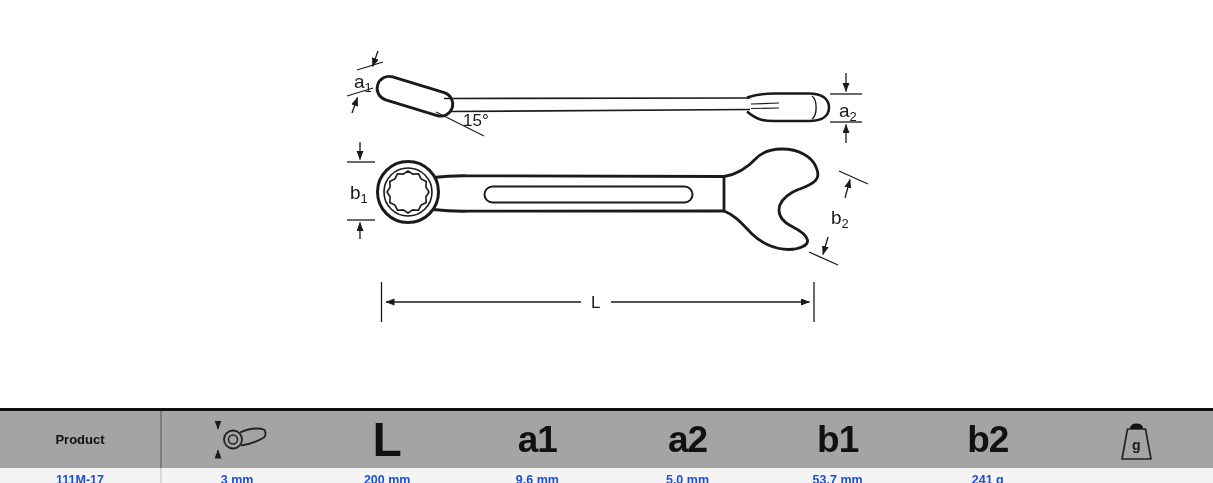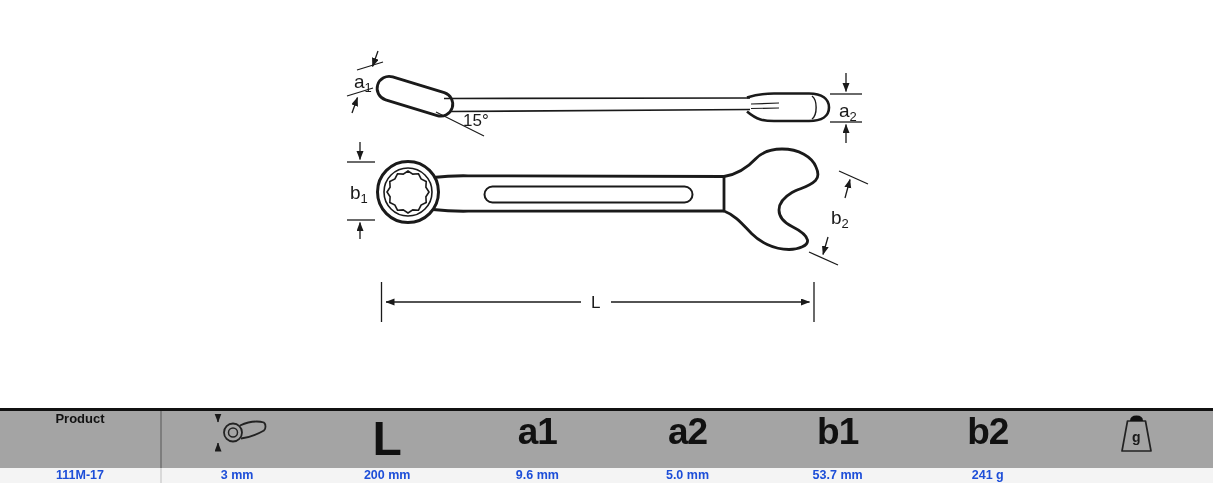--- a/index.html
+++ b/index.html
@@ -8,21 +8,21 @@
     font-family:"Liberation Sans", sans-serif;color:#1a1a1a;margin-top:8px;
   }
   .diagram-wrap{position:absolute;top:0;left:0;width:1213px;height:400px;}
   .diagram-wrap svg{display:block;}
   svg text{font-family:"Liberation Sans", sans-serif;fill:#1a1a1a;}
 
   
   .spec-table{position:absolute;top:400px;left:0;width:1213px;height:83px;border-top:3px solid #111111;box-sizing:border-box;}
   .thead{display:grid;grid-template-columns:162px repeat(7,1fr);height:57px;background:#a4a4a4;}
   .trow {display:grid;grid-template-columns:162px repeat(7,1fr);height:23px;background:#f4f4f4;}
-  .cell{display:flex;justify-content:center;overflow:hidden;}
+  .cell{display:flex;align-items:center;justify-content:center;overflow:hidden;}
   .thead .cell.first{border-right:2px solid #7d7d7d;}
   .trow  .cell.first{border-right:2px solid #d9d9d9;}
   .h-small{font-size:13px;font-weight:bold;color:#111;}
   .h-big{font-size:37px;font-weight:bold;color:#111;letter-spacing:-1px;}
   .h-L{font-size:48px;font-weight:bold;color:#111;}
   .d-val{font-size:12.5px;font-weight:bold;color:#1d4ed8;}
 </style>
 </head>
 <body>
 

